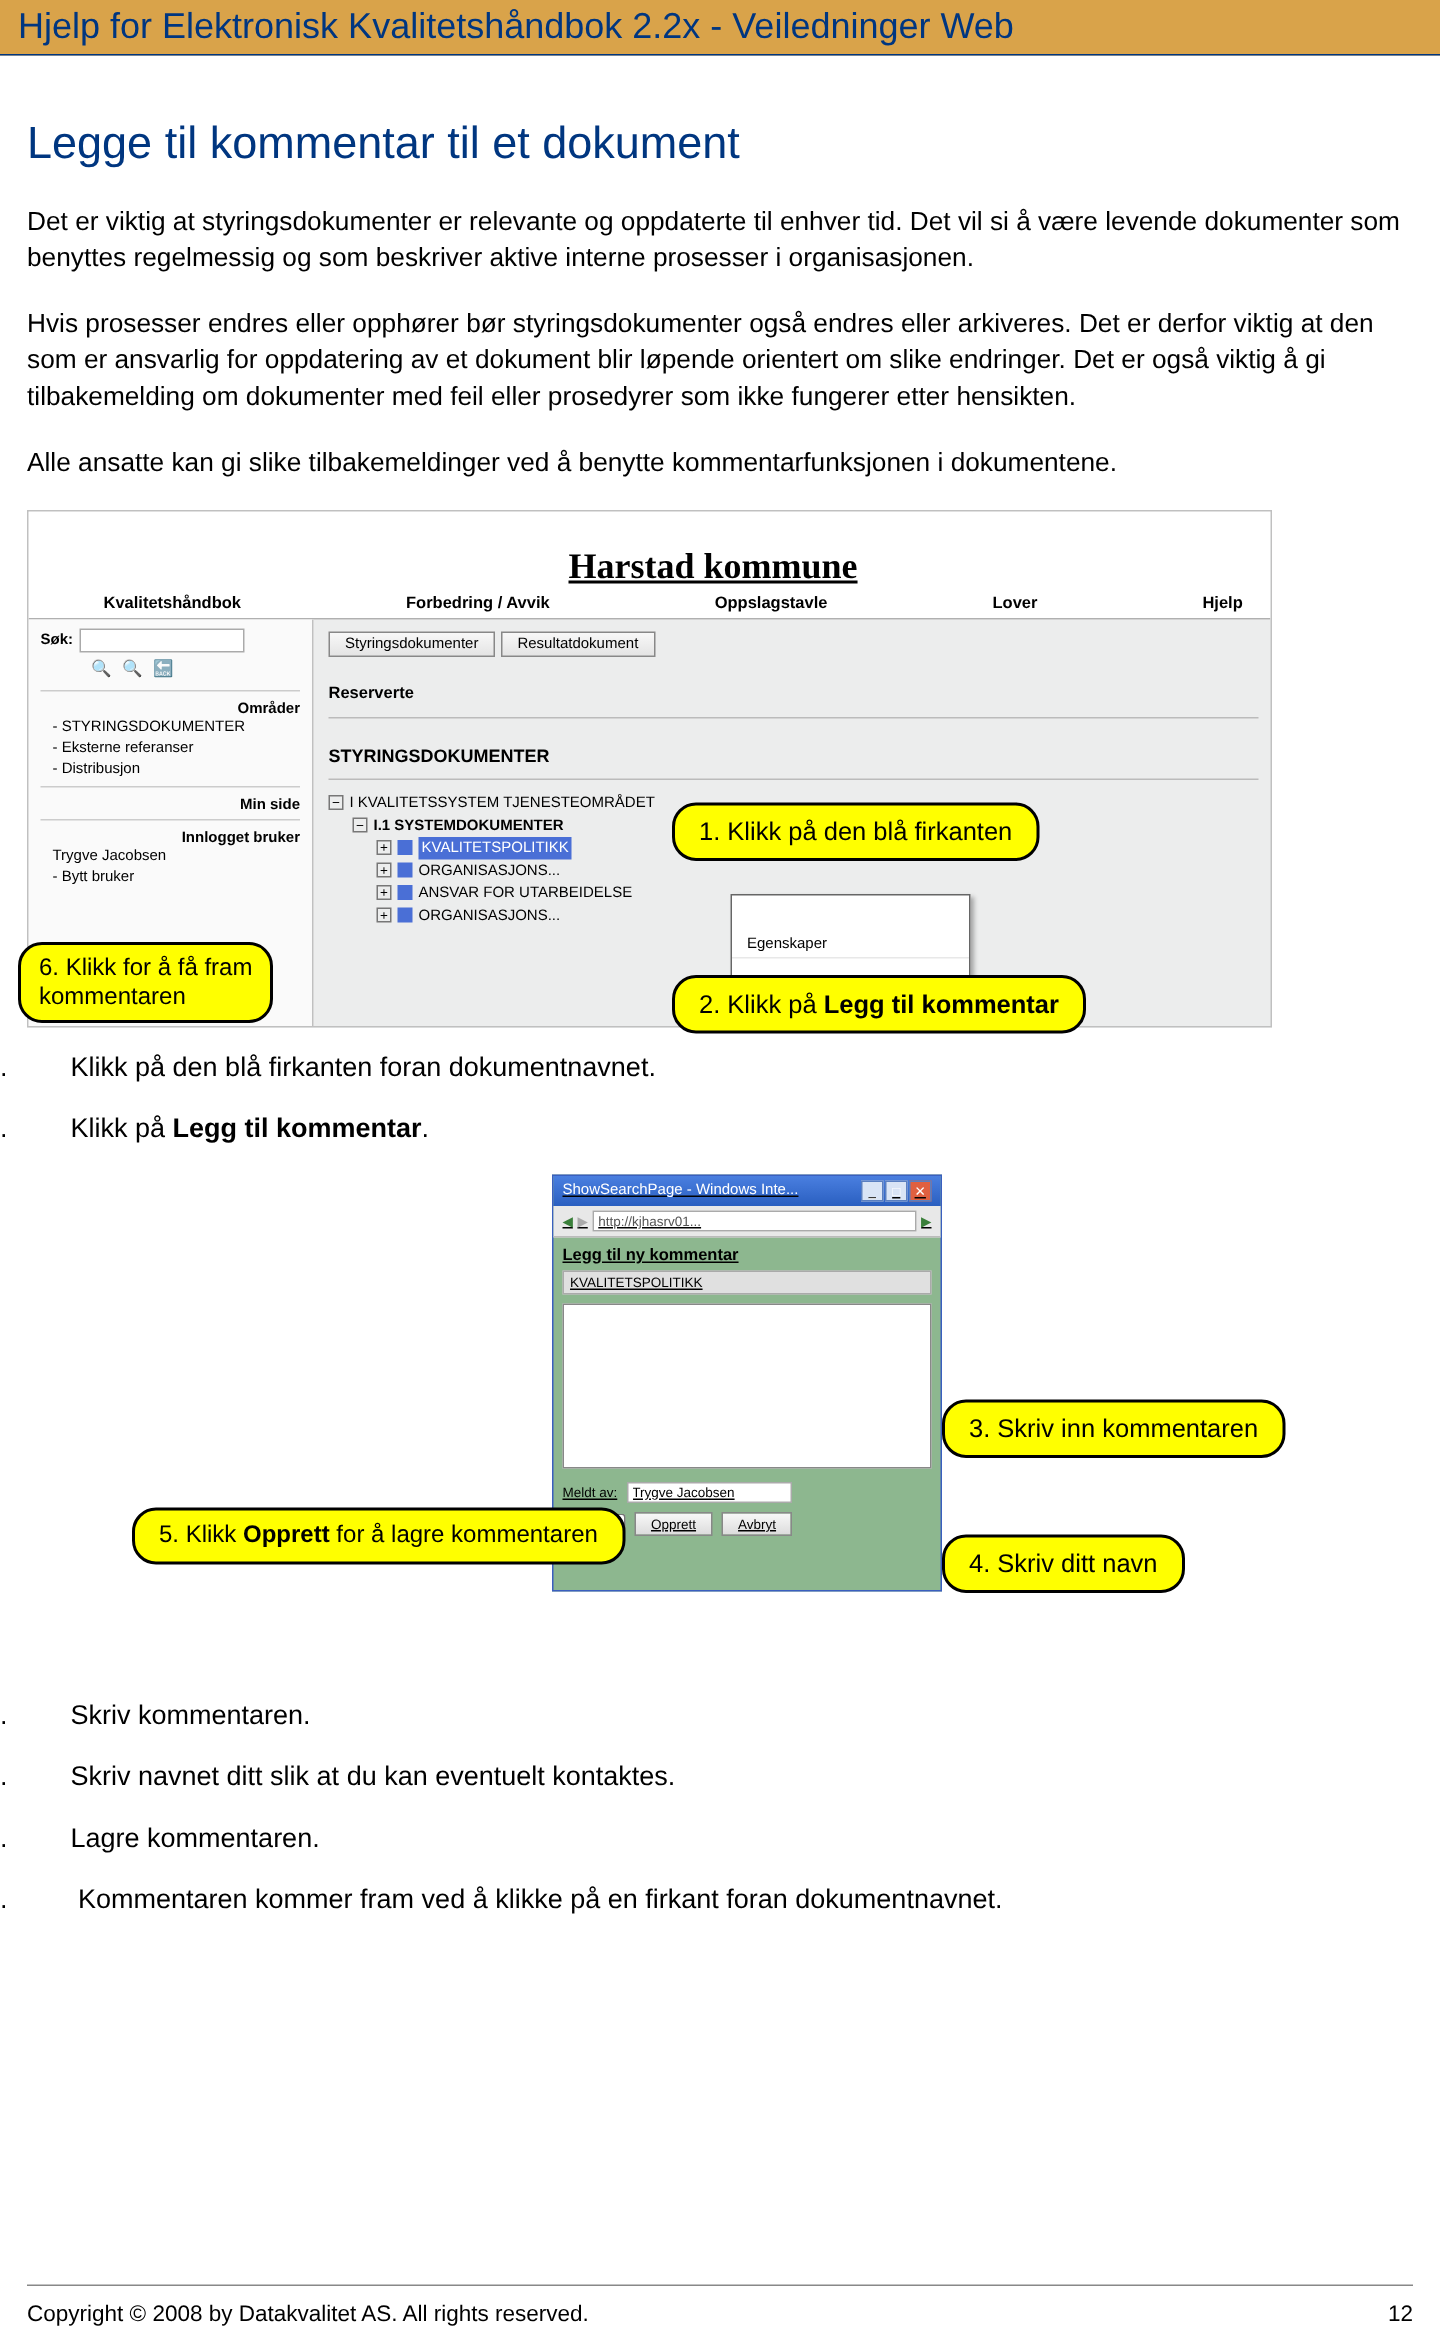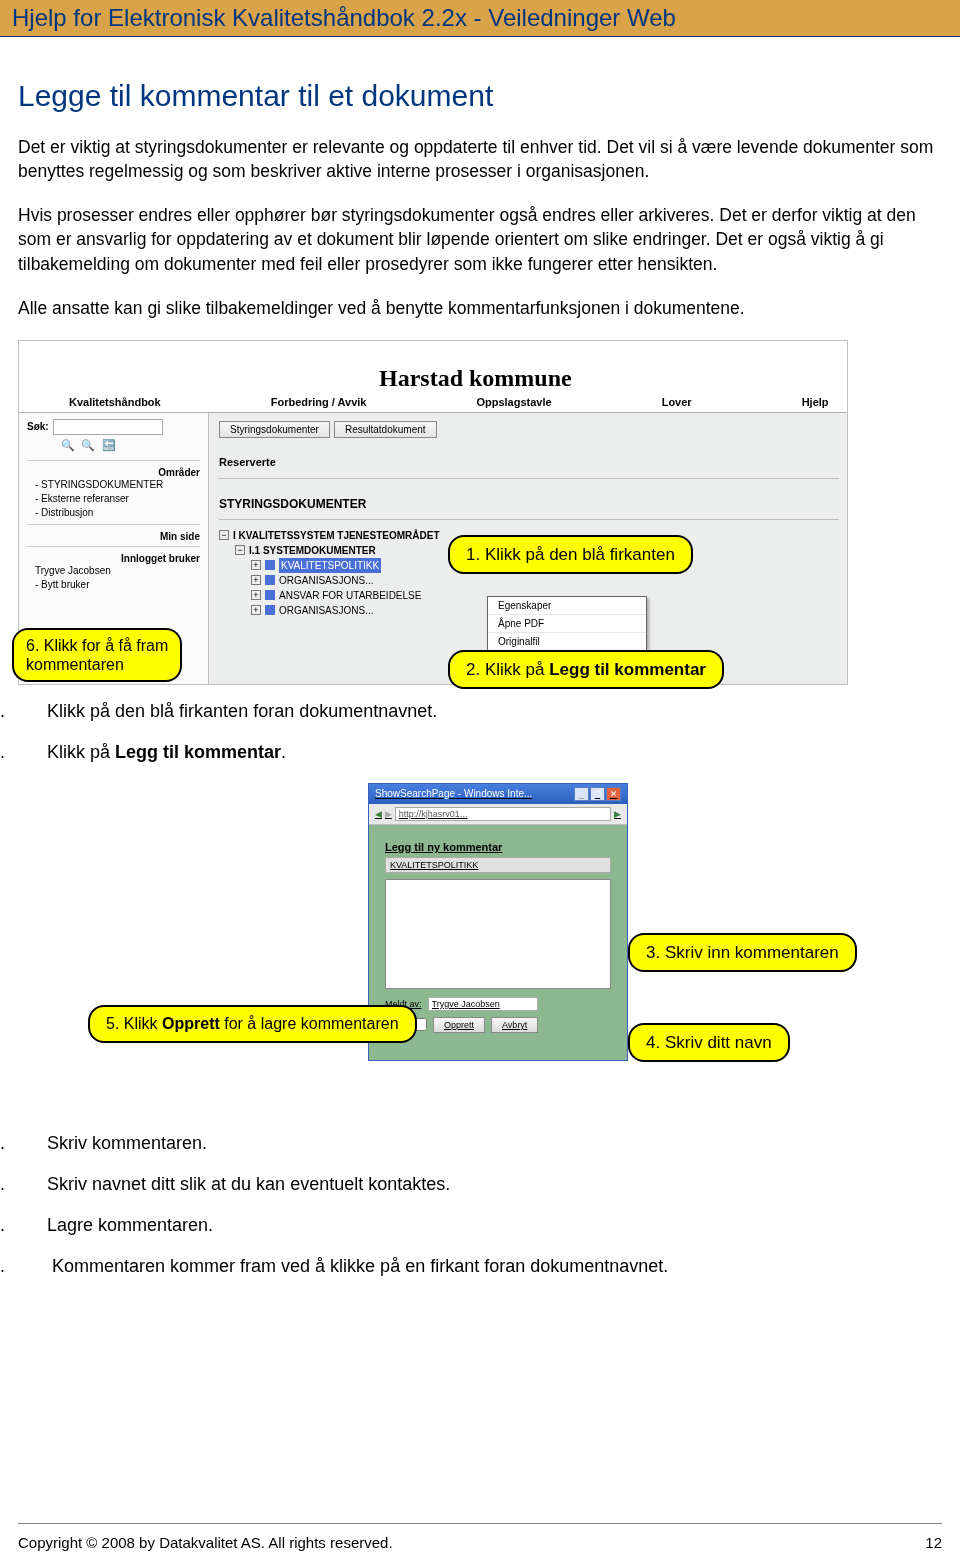--- a/index.html
+++ b/index.html
@@ -51,20 +51,21 @@
     border-bottom: 1px solid #b0b0b0;
   }
   .ss1-logo {
     position: absolute;
     top: 24px;
     left: 360px;
     font-family: Georgia, serif;
     font-weight: bold;
     font-size: 24px;
     color: #000;
+    text-decoration: underline;
   }
   .ss1-tabs {
     position: absolute;
     bottom: 4px;
     left: 12px;
     display: flex;
     gap: 72px;
     font-size: 11px;
     font-weight: bold;
   }
@@ -115,21 +116,21 @@
   }
   .ctx-menu {
     position: absolute;
     left: 268px; top: 175px;
     width: 160px;
     background: #fff;
     border: 1px solid #666;
     box-shadow: 2px 2px 3px rgba(0,0,0,0.3);
     font-size: 10px;
   }
-  .ctx-menu div { padding: 3px 10px; border-bottom: 1px solid #e8e8e8; }
+  .ctx-menu div { padding: 3px 10px; border-bottom: 1px solid #e8e8e8; margin-top: 24px; }
   .ctx-menu div:last-child { border-bottom: none; }
   .callout {
     position: absolute;
     background: #ffff00;
     border: 2px solid #000;
     border-radius: 16px;
     padding: 7px 16px;
     font-size: 17px;
     line-height: 1.25;
     z-index: 50;
@@ -167,21 +168,21 @@
   .ss2-title .wb.close { background: #e06040; color: #fff; }
   .ss2-toolbar {
     background: #e8e8e8; padding: 3px 6px; font-size: 9px;
     display: flex; align-items: center; gap: 3px;
     border-bottom: 1px solid #bbb;
   }
   .ss2-toolbar .url {
     flex: 1; background: #fff; border: 1px solid #aaa;
     padding: 1px 3px; color: #555;
   }
-  .ss2-inner { padding: 16px; font-size: 10px; }
+  .ss2-inner { padding: 6px; font-size: 10px; }
   .ss2-inner .hdr { font-weight: bold; font-size: 11px; margin-bottom: 4px; }
   .ss2-inner .field-ro {
     background: #e0e0e0; border: 1px solid #aaa; padding: 2px 4px;
     font-size: 9px; margin-bottom: 6px;
   }
   .ss2-inner textarea {
     width: 100%; height: 110px; border: 1px solid #888;
     background: #fff; resize: none; font-size: 10px;
     margin-bottom: 6px;
   }
@@ -262,21 +263,21 @@
             <button class="ss1-btn">Styringsdokumenter</button>
             <button class="ss1-btn">Resultatdokument</button>
           </div>
           <div class="ss1-reserverte">Reserverte</div>
           <div class="ss1-hr"></div>
           <div class="ss1-section-title">STYRINGSDOKUMENTER</div>
           <div class="ss1-hr" style="margin-bottom:8px;"></div>
           <div class="tree">
             <div class="row">
               <span class="exp">−</span>
-              <span style="font-weight:bold;">I KVALITETSSYSTEM TJENESTEOMRÅDET</span>
+              <span style="font-weight:normal;">I KVALITETSSYSTEM TJENESTEOMRÅDET</span>
             </div>
             <div class="row" style="padding-left:16px">
               <span class="exp">−</span>
               <span style="font-weight:bold;">I.1 SYSTEMDOKUMENTER</span>
             </div>
             <div class="row" style="padding-left:32px">
               <span class="exp">+</span>
               <span class="doc-icon"></span>
               <span class="sel">KVALITETSPOLITIKK</span>
             </div>

